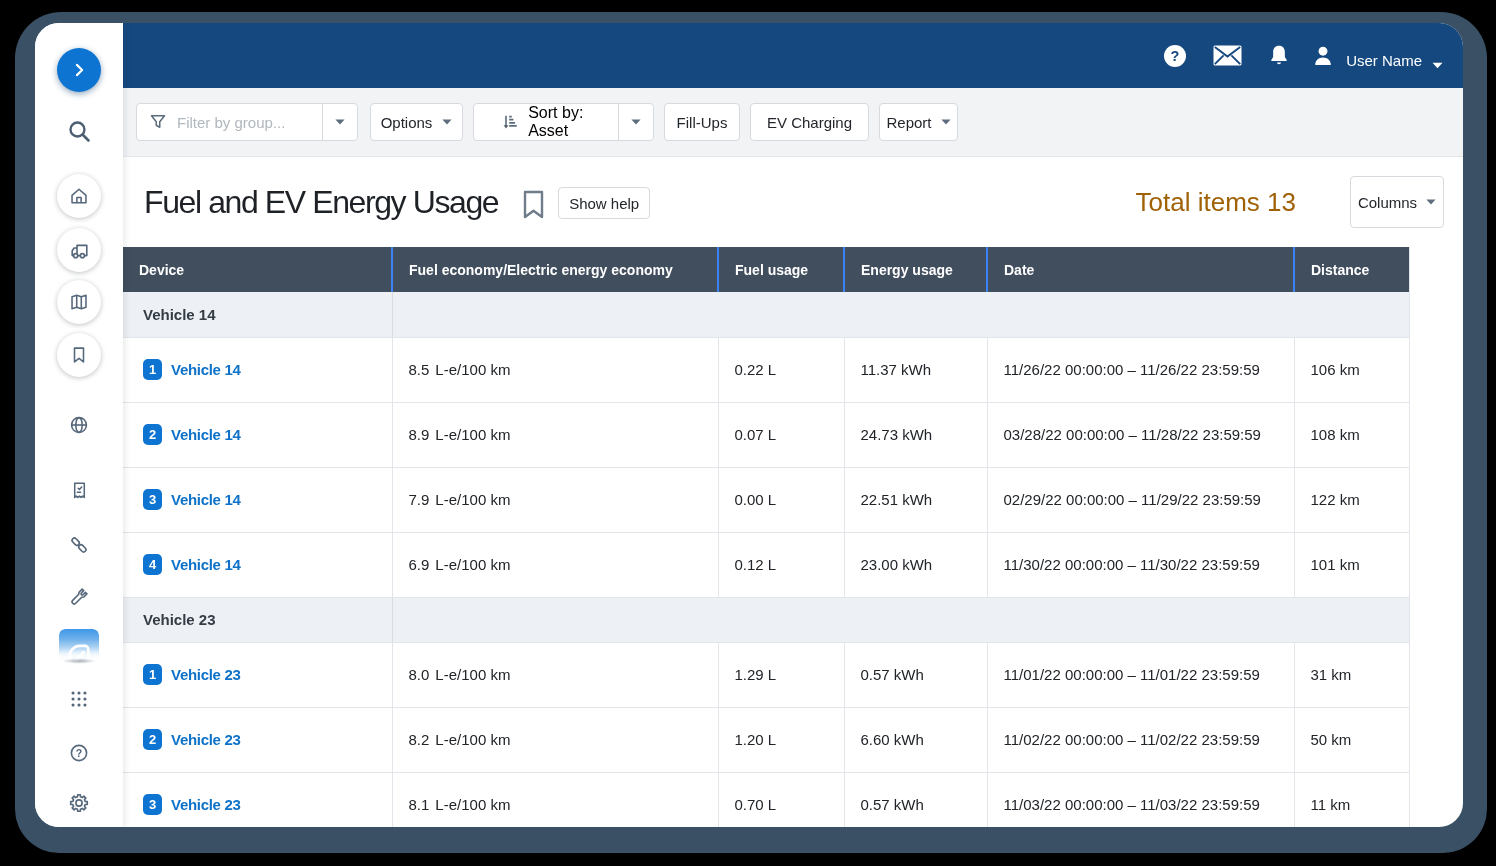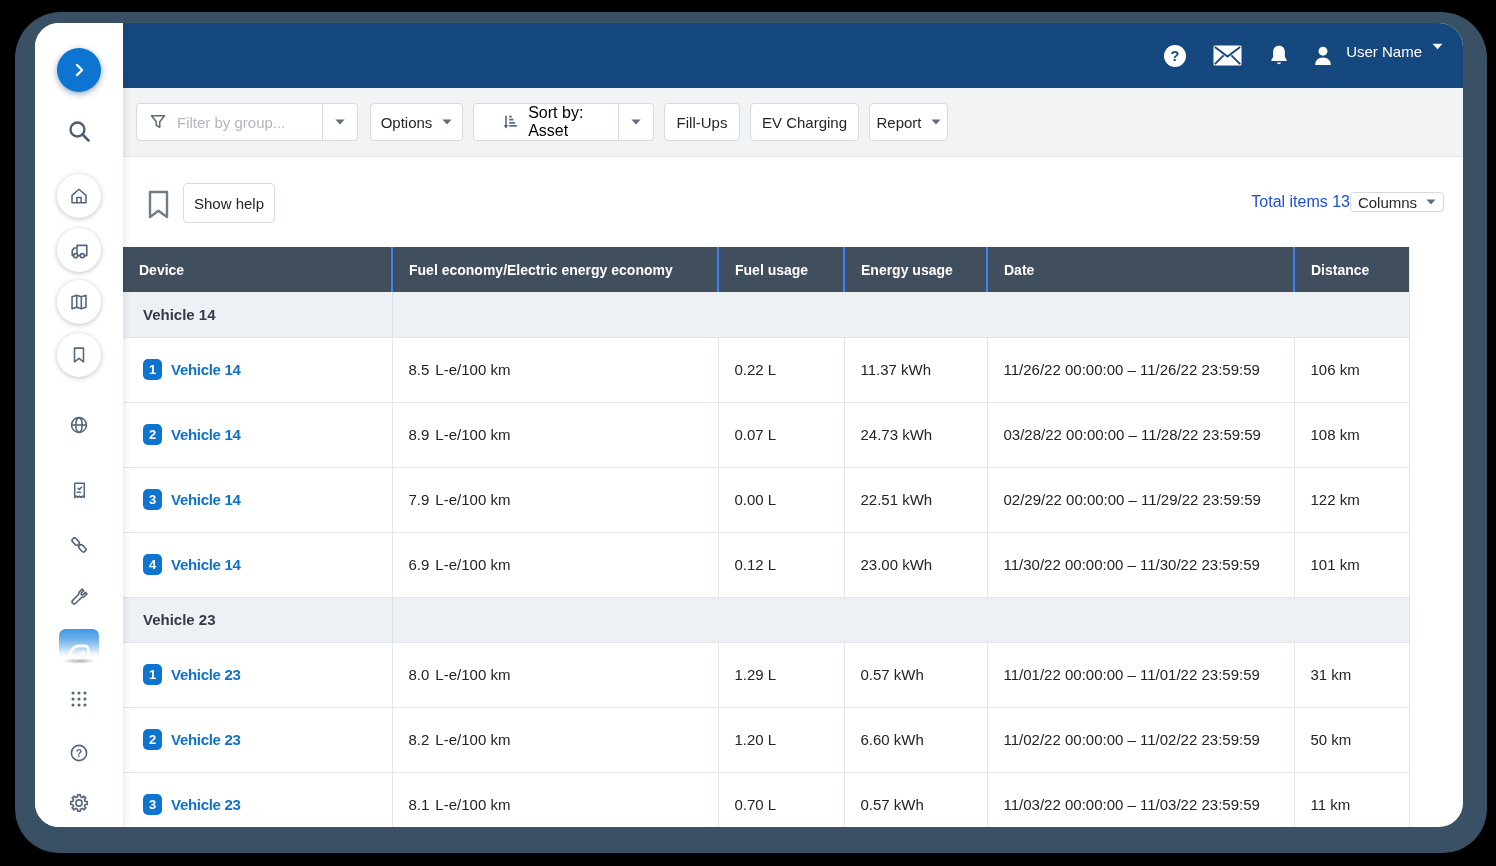--- a/index.html
+++ b/index.html
@@ -11,21 +11,21 @@
            background:#3a5065; border-radius:46px 46px 44px 44px; }
   .window { position:absolute; left:20px; top:11px; right:24px; bottom:26px;
             background:#fff; border-radius:24px; overflow:hidden; }
 
   
   .navbar { position:absolute; left:88px; top:0; right:0; height:65px;
             background:#15487e; display:flex; align-items:center;
             justify-content:flex-end; padding-right:20px; }
   .nav-ic { display:flex; align-items:center; justify-content:center;
             width:34px; height:34px; margin-left:18px; cursor:pointer; }
-  .user-chip { display:flex; align-items:flex-start; margin-left:14px; cursor:pointer; }
+  .user-chip { display:flex; align-items:flex-end; margin-left:14px; cursor:pointer; }
   .user-name { color:#fff; font-size:15px; margin:0 10px 0 10px; }
 
   
   .sidebar { position:absolute; left:0; top:0; bottom:0; width:88px; background:#fff;
              z-index:5; box-shadow:2px 0 6px rgba(25,39,52,0.10); }
   .sb-item { position:absolute; left:22px; width:44px; height:44px;
              display:flex; align-items:center; justify-content:center; cursor:pointer; }
   .sb-circle { background:#fff; border-radius:50%;
                box-shadow:0 1px 5px rgba(20,33,45,0.28); }
   .sb-blue { background:#0e74d1; border-radius:50%;
@@ -55,25 +55,25 @@
   .filter-input { border:none; outline:none; font-size:15px; color:#3c4043;
                   font-family:"Liberation Sans",sans-serif; width:138px; background:transparent; }
   .filter-input::placeholder { color:#b0b7be; }
   .tb-gap { margin-right:10px; }
 
   
   .titlebar { position:absolute; left:88px; top:134px; right:0; height:90px; background:#fff;
               display:flex; align-items:center; }
   .page-title { font-size:32px; color:#1e2126; letter-spacing:-1.4px; margin-left:21px; }
   .title-bookmark { margin-left:25px; margin-top:4px; cursor:pointer; }
-  .show-help { width:92px; height:40px; margin-left:14px; margin-top:2px;text-align:right; }
+  .show-help { width:92px; height:32px; margin-left:14px; margin-top:2px;text-align:right; }
   .title-right { position:absolute; right:19px; top:0; height:100%;
                  display:flex; align-items:center; }
-  .total-items { font-size:16px; color:#1d4ed8; }
-  .columns-btn { width:94px; height:20px; }
+  .total-items { font-size:26px; color:#a16207; margin-right:14px; }
+  .columns-btn { width:94px; height:52px;margin-left:40px; }
   .columns-btn .cap { margin-left:9px; }
 
   
   .table-wrap { position:absolute; left:88px; top:224px; width:1286px; }
   table.grid { border-collapse:collapse; table-layout:fixed; width:1286px;
                font-size:15px; color:#212428; }
   table.grid th { background:#414e5e; color:#fff; font-size:14px; font-weight:700;
                   text-align:left; height:45px; padding:0 8px 0 16px;
                   border-left:2px solid #3b82f6; }
   table.grid th:first-child { border-left:none; padding-left:16px; }
@@ -175,33 +175,34 @@
           <svg width="10" height="6" viewBox="0 0 10 6">
               <path d="M0.4 0.6 L5 5.4 L9.6 0.6 Z" fill="#5f6e7e"></path>
             </svg>
         </div>
       </div>
 
       <div class="btn tb-gap" style="width:76px;">
         <span>Fill-Ups</span>
       </div>
 
-      <div class="btn tb-gap" style="width:109px;">
+      <div class="btn tb-gap" style="width:119px;">
         <span>EV Charging</span>
       </div>
 
       <div class="btn" style="width:79px;">
         <span>Report</span>
         <svg style="margin-left:9px;" width="10" height="6" viewBox="0 0 10 6">
             <path d="M0.4 0.6 L5 5.4 L9.6 0.6 Z" fill="#5f6e7e"></path>
           </svg>
       </div>
     </div>
 
     <div class="titlebar">
+      <div class="page-title">Fuel and EV Energy Usage</div>
       <div class="title-bookmark">
         <svg width="21" height="29" viewBox="0 0 21 29">
           <path d="M2 2 H19 V27 L10.5 20.8 L2 27 Z" fill="none" stroke="#707c89" stroke-width="2.4" stroke-linejoin="round"></path>
         </svg>
       </div>
       <div class="btn show-help">
         <span>Show help</span>
       </div>
       <div class="title-right">
         <div class="total-items">

